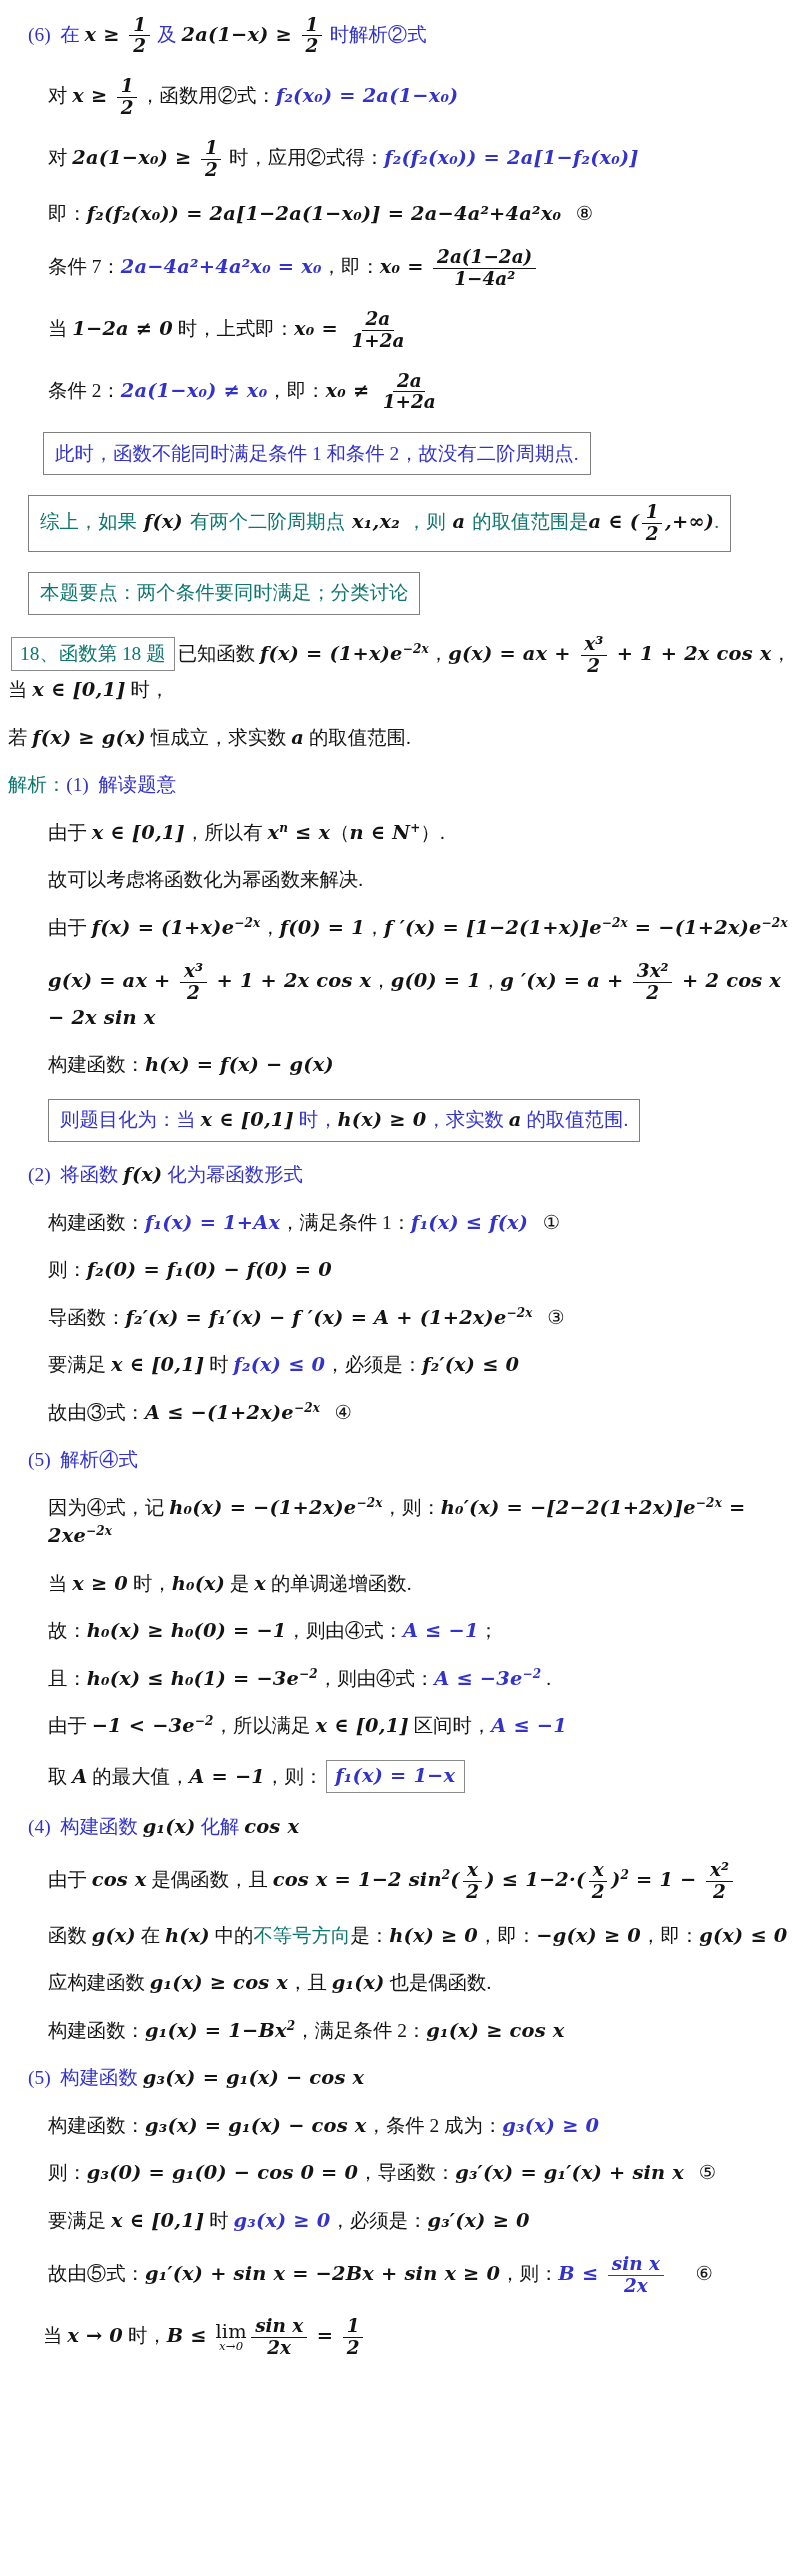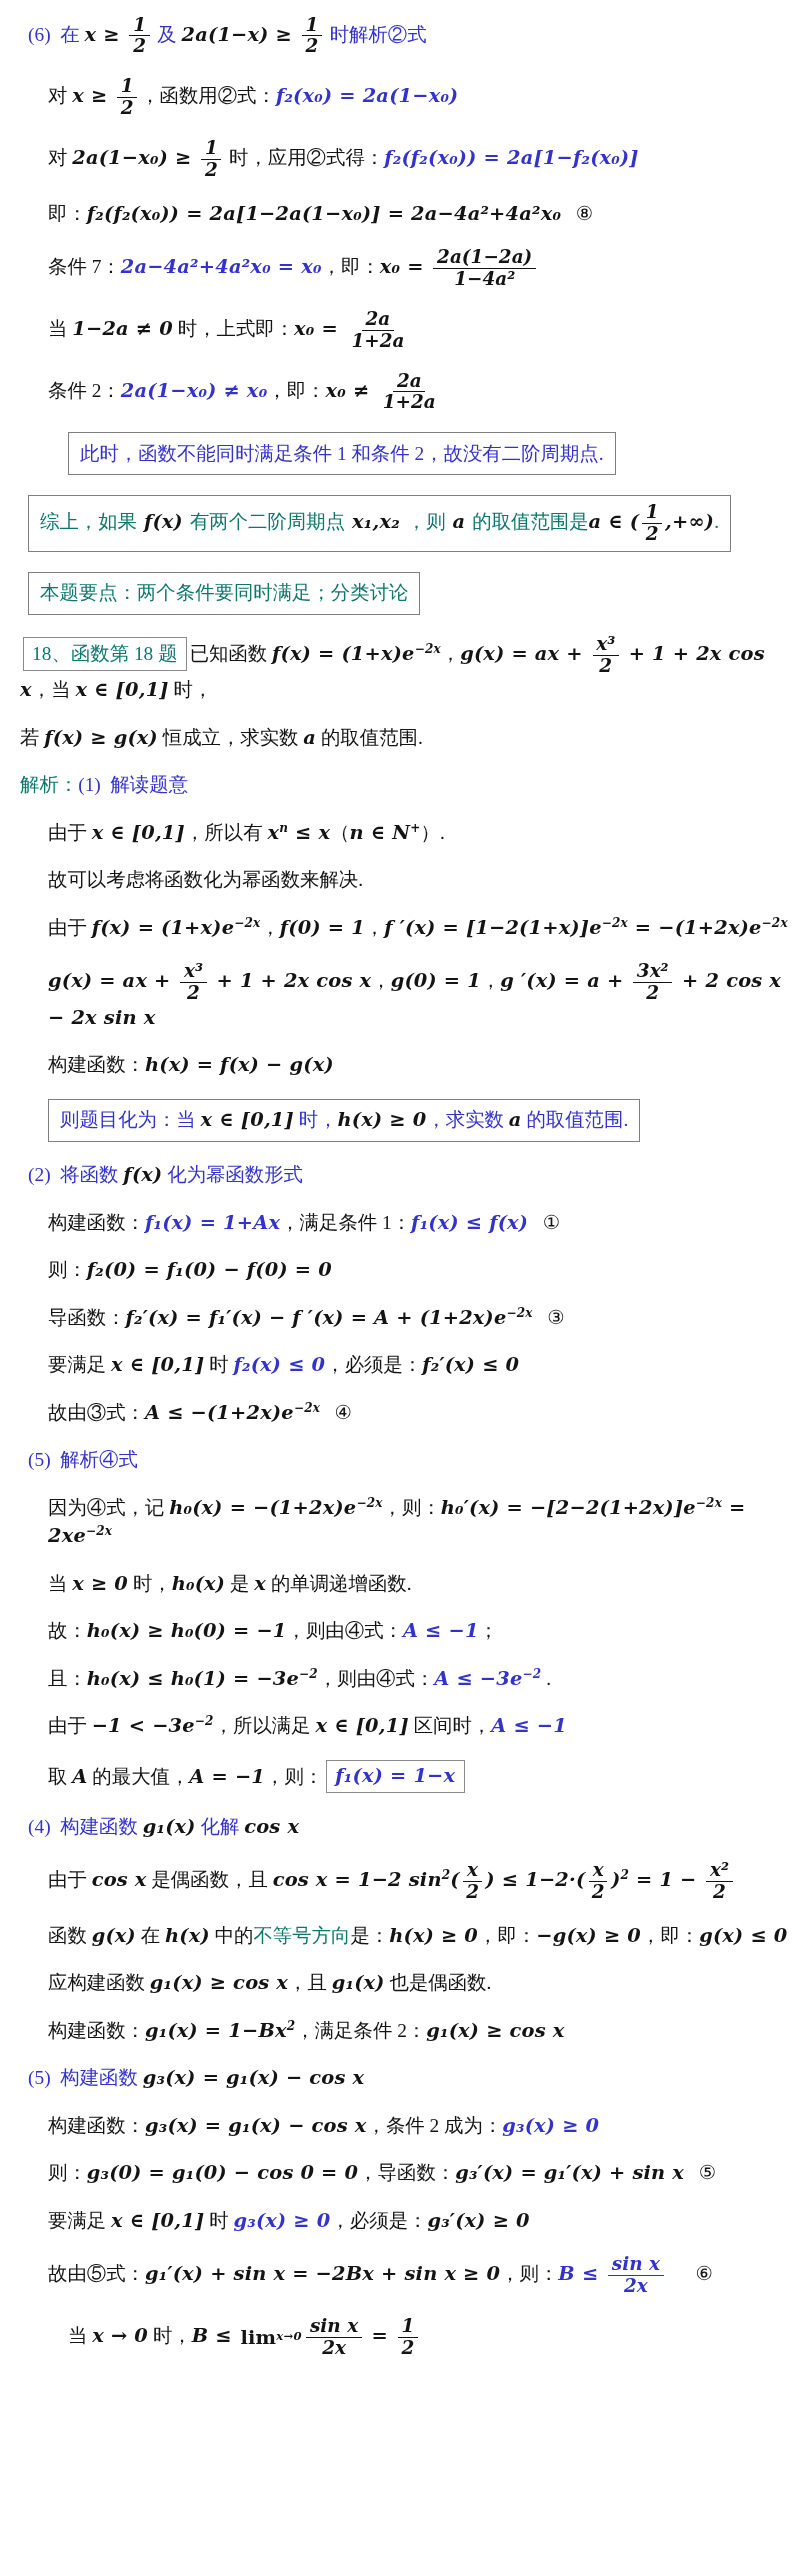--- a/index.html
+++ b/index.html
@@ -1,34 +1,34 @@
 <!DOCTYPE html>
 <html style="font-size:14.8px"><head>
 <meta charset="utf-8">
 <style>
   html,body{margin:0;padding:0;background:#ffffff;}
   body{width:797px;font-family:"Liberation Serif","DejaVu Serif",serif;color:#141414;font-size:19.4px;line-height:1.45;}
   #doc{padding:14.8px 5.5px 22px 0;}
   .line{display:block;margin:0 0 19.4px 0;}
   .line span{white-space:pre-wrap;}
-  .i0{padding-left:20px;}
+  .i0{padding-left:8px;}
   .i1{padding-left:28px;}
-  .i2{padding-left:68px;}
+  .i2{padding-left:43px;}
   .i3{padding-left:48px;}
   .k{color:#141414;}
   .b{color:#3333cc;}
   .r{color:#0f766e;}
   .m{font-family:"DejaVu Serif","Liberation Serif",serif;font-style:italic;font-weight:bold;letter-spacing:0.2px;}
   sup{font-size:0.62em;font-weight:bold;}
   .frac{display:inline-flex;flex-direction:column;align-items:center;vertical-align:middle;margin:0 2.8px;line-height:1.12;font-size:0.95em;font-family:"DejaVu Serif","Liberation Serif",serif;font-style:italic;font-weight:bold;}
   .frac .n{padding:0 3.7px;border-bottom:1.6px solid currentColor;}
   .frac .d{padding:0 3.7px;}
   .boxed{border:1.4px solid #7f7f7f;padding:6.5px 11px;display:inline-block;background:#fff;}
   .inline-box{border:1.4px solid #8a8a8a;padding:1.8px 8.3px;margin:0 2.8px;display:inline-block;}
-  .lim{display:inline-flex;flex-direction:row;align-items:center;vertical-align:middle;line-height:1;margin:0 1.8px;font-family:"DejaVu Serif","Liberation Serif",serif;font-weight:bold;}
+  .lim{display:inline-flex;flex-direction:column;align-items:center;vertical-align:middle;line-height:1;margin:0 1.8px;font-family:"DejaVu Serif","Liberation Serif",serif;font-weight:normal;}
   .lim .main{font-style:normal;}
   .lim .under{font-size:0.6em;font-style:italic;}
 </style>
 </head>
 <body>
 
 <div id="doc">
     <div class="line i1"><span class="b">(6)  </span><span class="b">在 </span><span class="m k">x ≥ </span><span class="frac k"><span class="n">1</span><span class="d">2</span></span><span class="b"> 及 </span><span class="m k">2a(1−x) ≥ </span><span class="frac k"><span class="n">1</span><span class="d">2</span></span><span class="b"> 时解析②式</span></div>
     <div class="line i3"><span class="k">对 </span><span class="m k">x ≥ </span><span class="frac k"><span class="n">1</span><span class="d">2</span></span><span class="k">，函数用②式：</span><span class="m b">f₂(x₀) = 2a(1−x₀)</span></div>
     <div class="line i3"><span class="k">对 </span><span class="m k">2a(1−x₀) ≥ </span><span class="frac k"><span class="n">1</span><span class="d">2</span></span><span class="k"> 时，应用②式得：</span><span class="m b">f₂(f₂(x₀)) = 2a[1−f₂(x₀)]</span></div>

